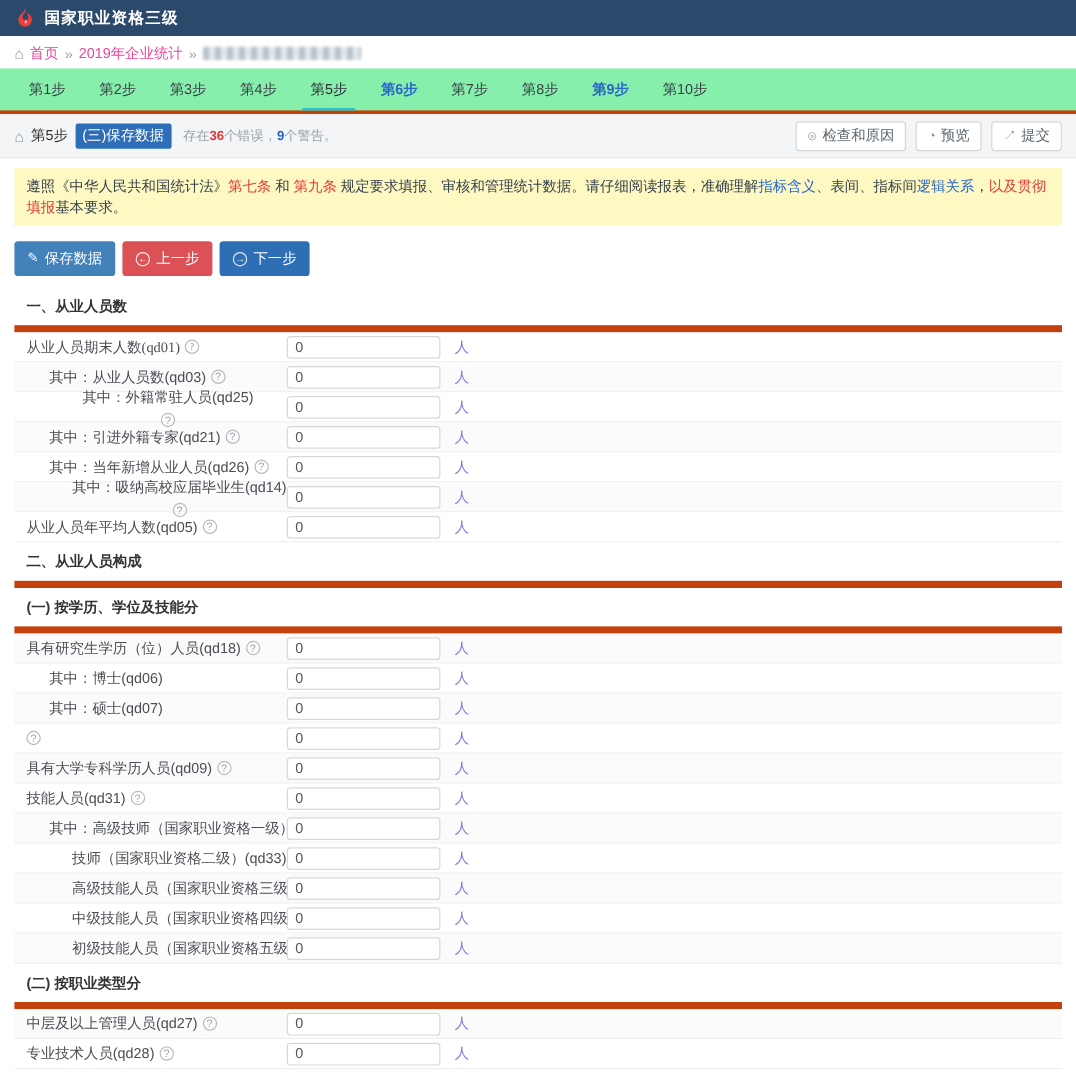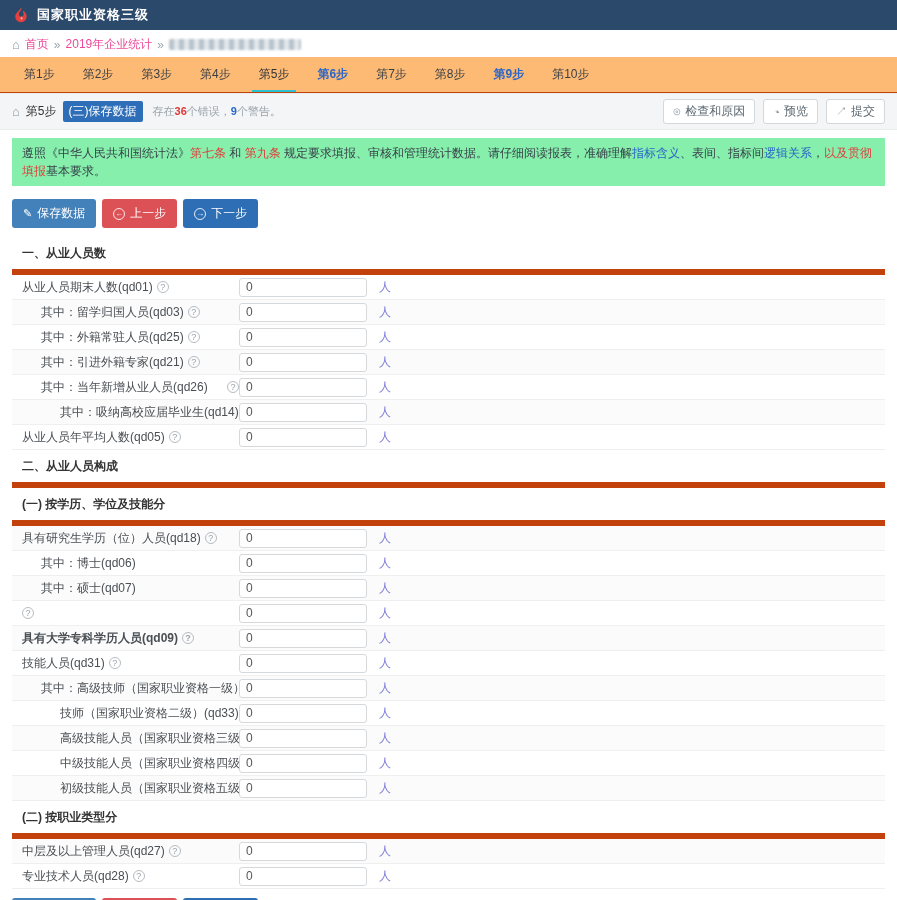--- a/index.html
+++ b/index.html
@@ -23,21 +23,21 @@
   }
   .home-ico { color:#8a98a8; font-size:13px; }
   .crumb-link { color:#ec4899; cursor:pointer; }
   .crumb-sep { color:#99a5b0; }
   .redacted {
     display:inline-block; width:132px; height:11px; border-radius:2px;
     background: repeating-linear-gradient(90deg,#b9c3cc 0 5px,#e2e7eb 5px 10px);
     filter: blur(1.3px);
   }
   
-  .tabs { display:flex; padding:0 10px; background:#fdba74; border-bottom:1px solid #c2410c;text-align:center; }
+  .tabs { display:flex; padding:0 10px; background:#86efac; border-bottom:3px solid #c2410c;text-align:center; }
   .tab {
     font-size:12px; color:#3a3f45; padding:9px 7px 7px; margin:0 7px;
     border-bottom:2px solid transparent; cursor:pointer;
   }
   .tab.active { border-bottom-color:#2dc0cb; color:#2f3338; }
   .tab.alert  { color:#2a66c8; font-weight:bold; }
   
   .section-head {
     background:#f3f5f7; border-top:1px solid #e9eced; border-bottom:1px solid #e9eced;
     display:flex; align-items:center; justify-content:space-between; padding:5px 12px;
@@ -50,21 +50,21 @@
   .warn { color:#2a66c8; font-weight:bold; }
   .sh-right { display:flex; gap:8px; }
   .ghost-btn {
     display:inline-flex; align-items:center; gap:4px; background:#fff;
     border:1px solid #d3d8dc; border-radius:3px; font-size:12px; color:#5b6770;
     padding:3px 9px; cursor:pointer;
   }
   .ghost-ico { color:#8a949c; font-size:11px; }
   
   .notice {
-    margin:8px 12px 4px; background:#86efac; padding:6px 10px;
+    margin:8px 12px 4px; background:#fef9c3; padding:6px 10px;
     font-size:12px; line-height:1.5; color:#38424a;
   }
   .seg-dark { color:#38424a; } .seg-red { color:#e23d3d; } .seg-blue { color:#2a66c8; }
   
   .btn-row { padding:9px 12px; display:flex; gap:6px; }
   .btn {
     display:inline-flex; align-items:center; gap:5px; border:none; border-radius:3px;
     color:#fff; font-size:12px; padding:6px 11px; cursor:pointer;
   }
   .btn-save { background:#4381bb; } .btn-prev { background:#dc5156; } .btn-next { background:#2e6eb5; }
@@ -173,61 +173,61 @@
     </button>
     <button class="btn btn-next">
       <span class="ico-circle">→</span>
       <span>下一步</span>
     </button>
   </div>
 
   <div class="form">
       <div class="form-section">一、从业人员数</div>
       <div class="form-row">
-        <div class="row-label" style="padding-left: 10px;">
+        <div class="row-label" style="padding-left: 10px; font-family: Liberation Serif, serif;">
           <span class="label-text">从业人员期末人数(qd01)</span>
           <span class="help">?</span>
         </div>
         <div class="cell-input"><input type="text" value="0" style=""></div>
         <span class="unit">人</span>
       </div>
       <div class="form-row">
         <div class="row-label" style="padding-left: 29px;">
-          <span class="label-text">其中：留学归国人员(qd03)</span>
-          <span class="help">?</span>
-        </div>
-        <div class="cell-input"><input type="text" value="0" style=""></div>
-        <span class="unit">人</span>
-      </div>
-      <div class="form-row">
-        <div class="row-label" style="padding-left: 29px;">
+          <span class="label-text">其中：从业人员数(qd03)</span>
+          <span class="help">?</span>
+        </div>
+        <div class="cell-input"><input type="text" value="0" style=""></div>
+        <span class="unit">人</span>
+      </div>
+      <div class="form-row">
+        <div class="row-label" style="padding-left: 29px; flex-direction: column;">
           <span class="label-text">其中：外籍常驻人员(qd25)</span>
           <span class="help">?</span>
         </div>
         <div class="cell-input"><input type="text" value="0" style=""></div>
         <span class="unit">人</span>
       </div>
       <div class="form-row">
         <div class="row-label" style="padding-left: 29px;">
           <span class="label-text">其中：引进外籍专家(qd21)</span>
           <span class="help">?</span>
         </div>
         <div class="cell-input"><input type="text" value="0" style=""></div>
         <span class="unit">人</span>
       </div>
       <div class="form-row">
-        <div class="row-label" style="padding-left: 29px; justify-content: space-between;">
+        <div class="row-label" style="padding-left: 29px;">
           <span class="label-text">其中：当年新增从业人员(qd26)</span>
           <span class="help">?</span>
         </div>
         <div class="cell-input"><input type="text" value="0" style=""></div>
         <span class="unit">人</span>
       </div>
       <div class="form-row">
-        <div class="row-label" style="padding-left: 48px;">
+        <div class="row-label" style="padding-left: 48px; flex-direction: column;">
           <span class="label-text">其中：吸纳高校应届毕业生(qd14)</span>
           <span class="help">?</span>
         </div>
         <div class="cell-input"><input type="text" value="0" style=""></div>
         <span class="unit">人</span>
       </div>
       <div class="form-row">
         <div class="row-label" style="padding-left: 10px;">
           <span class="label-text">从业人员年平均人数(qd05)</span>
           <span class="help">?</span>
@@ -260,21 +260,21 @@
         <span class="unit">人</span>
       </div>
       <div class="form-row">
         <div class="row-label" style="padding-left: 10px;">
           <span class="help">?</span>
         </div>
         <div class="cell-input"><input type="text" value="0" style=""></div>
         <span class="unit">人</span>
       </div>
       <div class="form-row">
-        <div class="row-label" style="padding-left: 10px; font-weight: bold;">
+        <div class="row-label" style="padding-left: 10px;">
           <span class="label-text">具有大学专科学历人员(qd09)</span>
           <span class="help">?</span>
         </div>
         <div class="cell-input"><input type="text" value="0" style=""></div>
         <span class="unit">人</span>
       </div>
       <div class="form-row">
         <div class="row-label" style="padding-left: 10px;">
           <span class="label-text">技能人员(qd31)</span>
           <span class="help">?</span>

